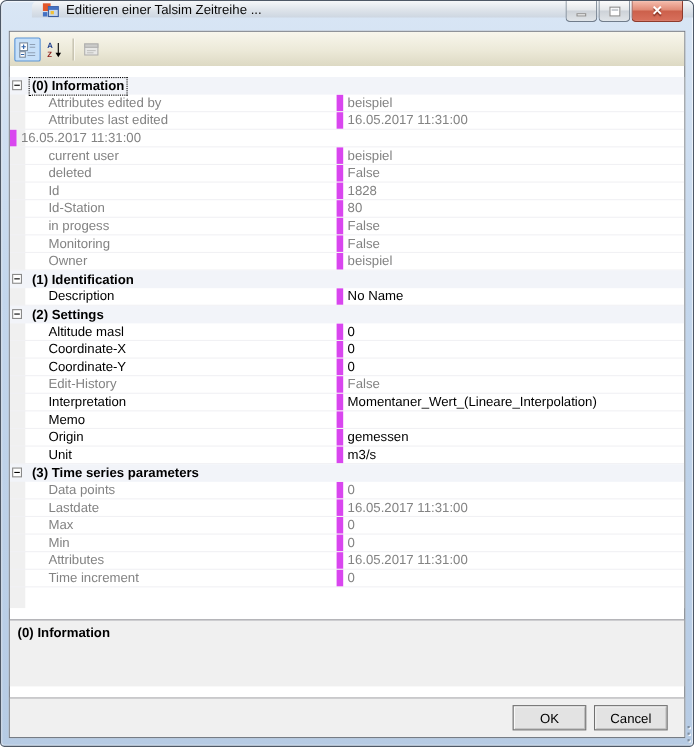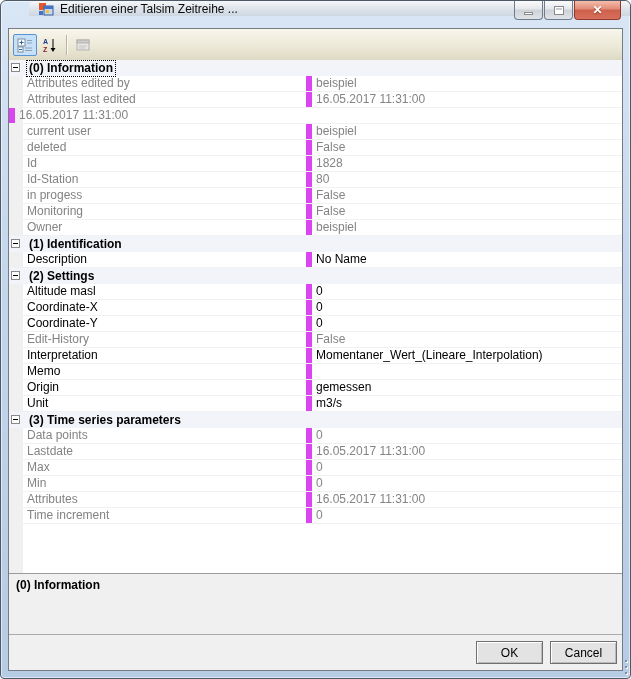--- a/index.html
+++ b/index.html
@@ -44,21 +44,21 @@
   .glyph-min { width:9px; height:3px; background:#FFF; border:1px solid #8A8A8A; margin-top:6px; }
   .glyph-max { width:10px; height:9px; background:#FFF; border:1px solid #8A8A8A; position:relative; }
   .glyph-max::after { content:""; position:absolute; left:1px; right:1px; top:1px; height:2px; background:#C9CDD2; }
   .glyph-close { color:#FFF; font-weight:bold; font-size:12px; line-height:1; text-shadow:0 1px 1px rgba(90,20,10,.6); }
 
   
   .client {
     position:absolute; left:7px; right:7px; top:27px; bottom:7px;
     border:1px solid #767C84;
     background:#fff;
-    display:flex; flex-direction:column;
+    display:flex; flex-direction:column;gap:10px;
   }
 
   
   .toolbar {
     height:31px; flex:0 0 auto;
     background:linear-gradient(180deg,#F8F6EC 0%,#ECE9D8 55%,#DDD9C3 100%);
     display:flex; align-items:center; padding:0 4px;
   }
   .tool-btn {
     width:24px; height:22px; display:flex; align-items:center; justify-content:center;
@@ -83,42 +83,42 @@
   .expand-box {
     position:absolute; left:2px; top:3px; width:9px; height:9px;
     background:#fff; border:1px solid #898989;
   }
   .expand-box::after { content:""; position:absolute; left:1px; right:1px; top:3px; height:1px; background:#000; }
   .cat-label { margin-left:18px; padding:0 2px; color:#000; white-space:nowrap; }
   .cat-label.focus-outline { outline:1px dotted #000; }
 
   .prop-row { height:16px; display:flex; border-bottom:1px solid #F1F1F4; }
   .prop-label {
-    width:283px; flex:0 0 auto; margin-left:14px; padding-left:4px;
+    width:283px; flex:0 0 auto; margin-left:14px; padding-left:21px;
     white-space:nowrap; overflow:hidden; color:#000;
   }
   .prop-value {
     flex:1 1 auto; border-left:6px solid #d946ef; padding-left:4px;
     white-space:nowrap; overflow:hidden; color:#000;
   }
   .prop-row.readonly .prop-label, .prop-row.readonly .prop-value { color:#838383; }
 
   
   .help-panel {
     flex:0 0 auto; height:61px; background:#F0F0F0;
     border-top:1px solid #9A9AA0; padding:4px 7px;
   }
   .help-title { font-weight:bold; font-size:12px; color:#000; }
 
   
   .footer {
     flex:0 0 auto; height:36px; background:#F0F0F0;
     border-top:1px solid #ABABAF;
     display:flex; align-items:center; justify-content:flex-end;
-    padding-right:5px; gap:7px;
+    padding-right:15px; gap:7px;
   }
   .dlg-btn {
     width:67px; height:23px; font-family:"Liberation Sans",sans-serif; font-size:12px;
     background:#E3E3E3; border:1px solid #707070;
     box-shadow: inset 1px 1px 0 #FFFFFF, inset -1px -1px 0 rgba(0,0,0,.18);
     color:#000; text-align:center; line-height:21px; cursor:default;
   }
 
   
   .resize-grip { position:absolute; right:2px; bottom:4px; width:8px; height:18px; }

